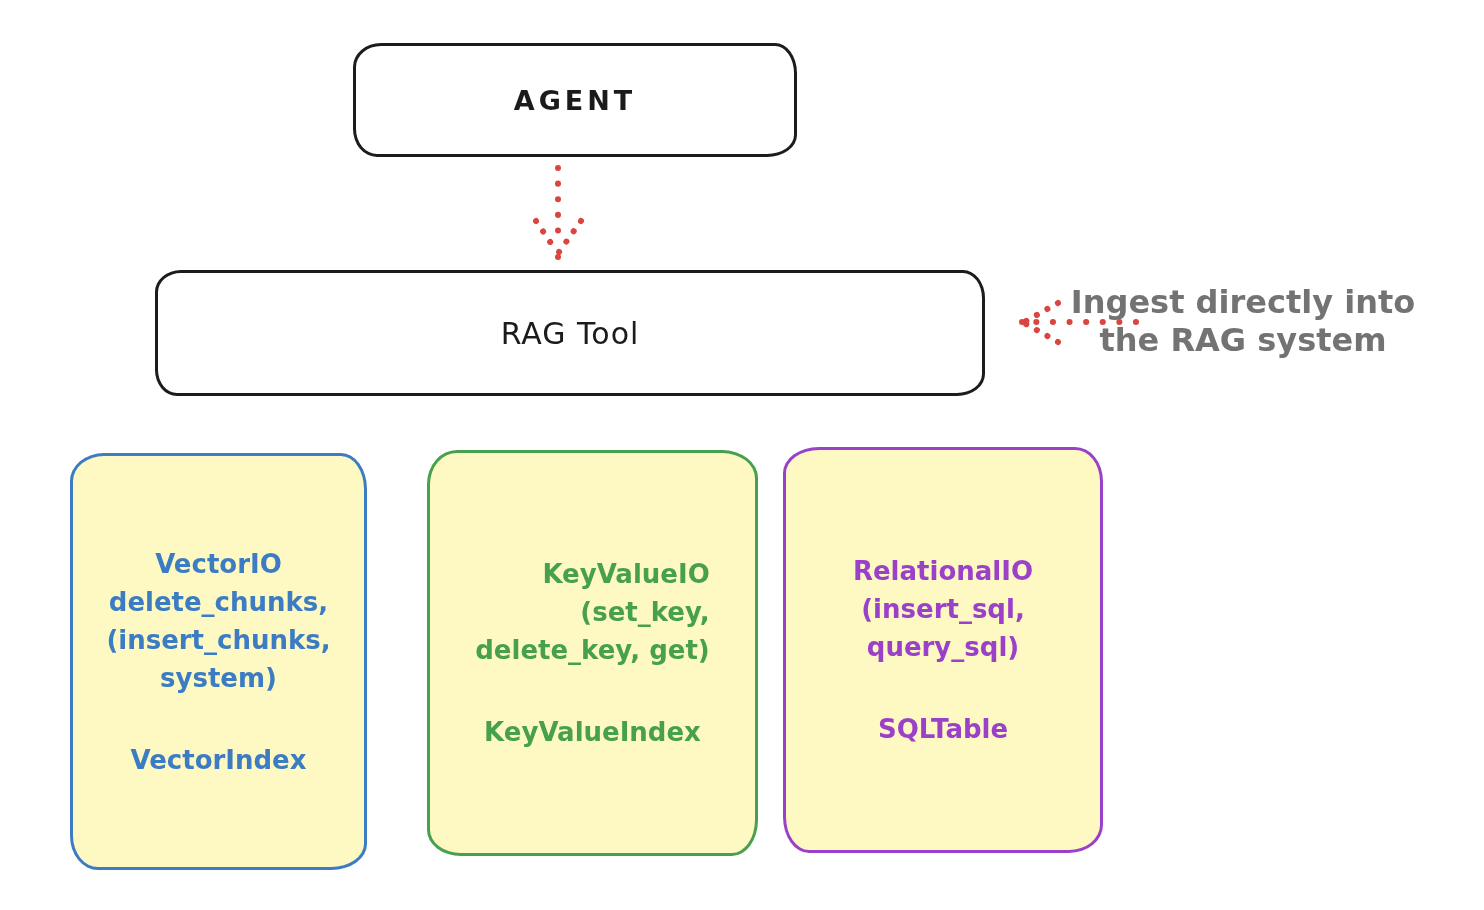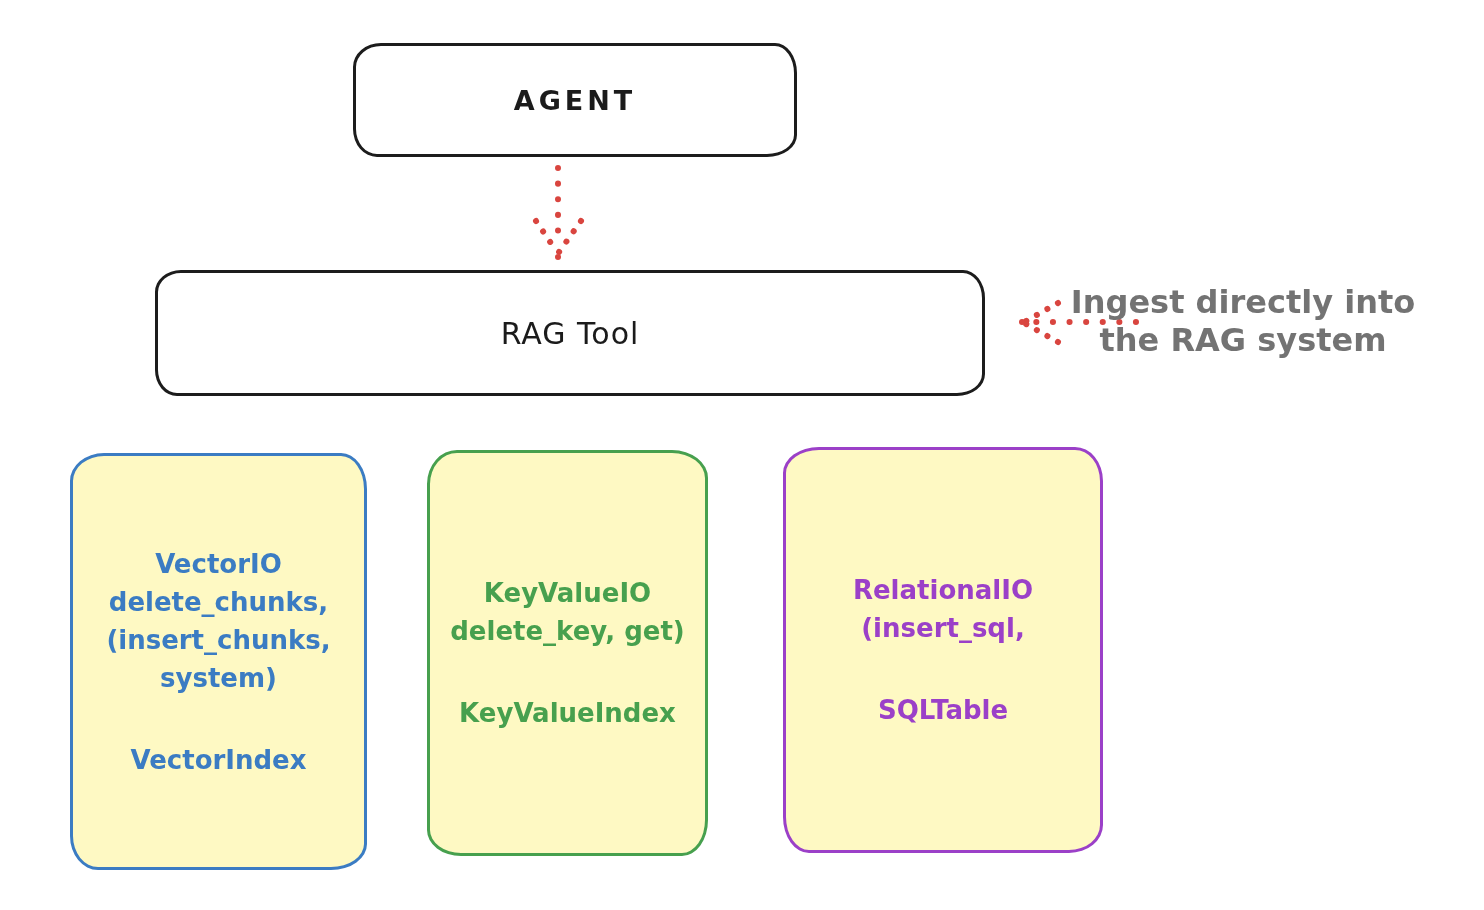--- a/index.html
+++ b/index.html
@@ -70,24 +70,25 @@
 
   .io-vector {
     left: 70px; top: 453px;
     width: 297px; height: 417px;
     border-color: #3b7cc3;
     color: #3b7cc3;
     border-radius: 34px 26px 36px 28px / 28px 36px 26px 34px;
   }
   .io-keyvalue {
     left: 427px; top: 450px;
-    width: 281px; height: 406px;
+    width: 331px; height: 406px;
     border-color: #47a04e;
     color: #47a04e;
     border-radius: 30px 36px 26px 34px / 34px 28px 36px 26px;
+    text-align: right;
   }
   .io-relational {
     left: 783px; top: 447px;
     width: 320px; height: 406px;
     border-color: #9b40c8;
     color: #9b40c8;
     border-radius: 36px 28px 34px 26px / 26px 34px 28px 36px;
   }
 
   
@@ -158,26 +159,28 @@
       <span class="io-line">delete_chunks,</span>
       <span class="io-line">(insert_chunks,</span>
       <span class="io-line">system)</span>
     </div>
     <div class="io-index">VectorIndex</div>
   </div>
 
   <div class="io-box io-keyvalue">
     <div>
       <span class="io-line">KeyValueIO</span>
+      <span class="io-line">(set_key,</span>
       <span class="io-line">delete_key, get)</span>
     </div>
     <div class="io-index">KeyValueIndex</div>
   </div>
 
   <div class="io-box io-relational">
     <div>
       <span class="io-line">RelationalIO</span>
       <span class="io-line">(insert_sql,</span>
+      <span class="io-line">query_sql)</span>
     </div>
     <div class="io-index">SQLTable</div>
   </div>
 
 </div>
 
 </body></html>

